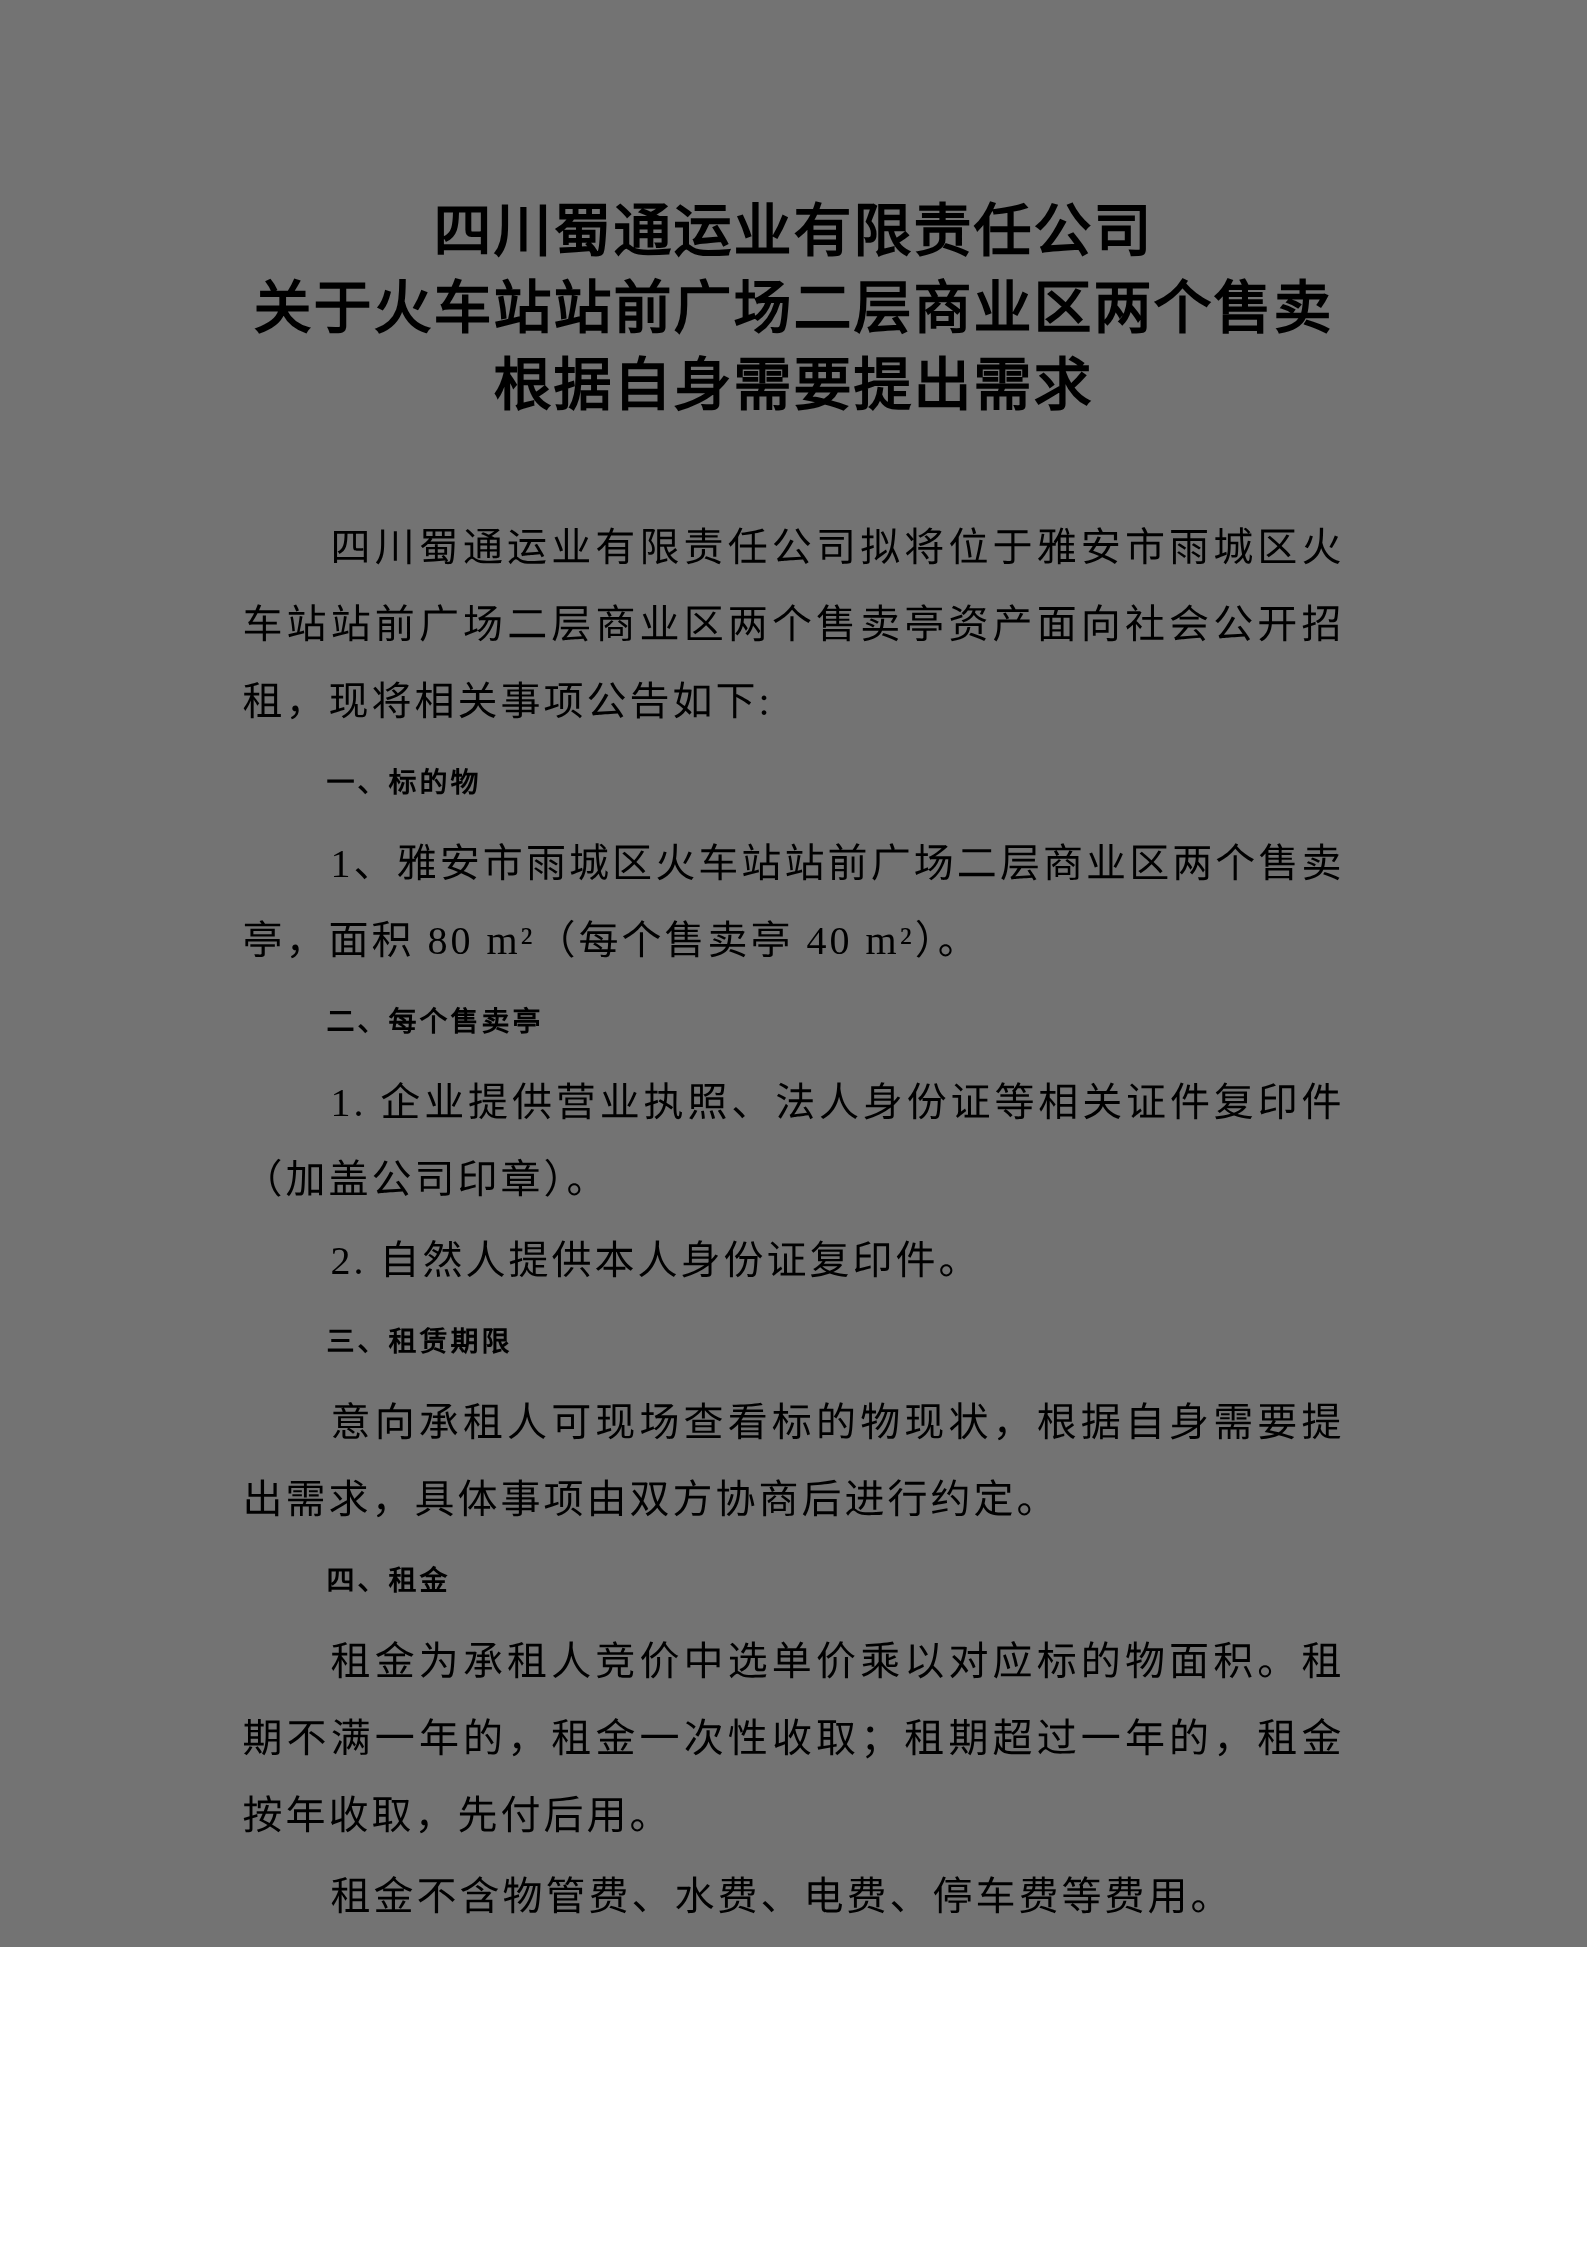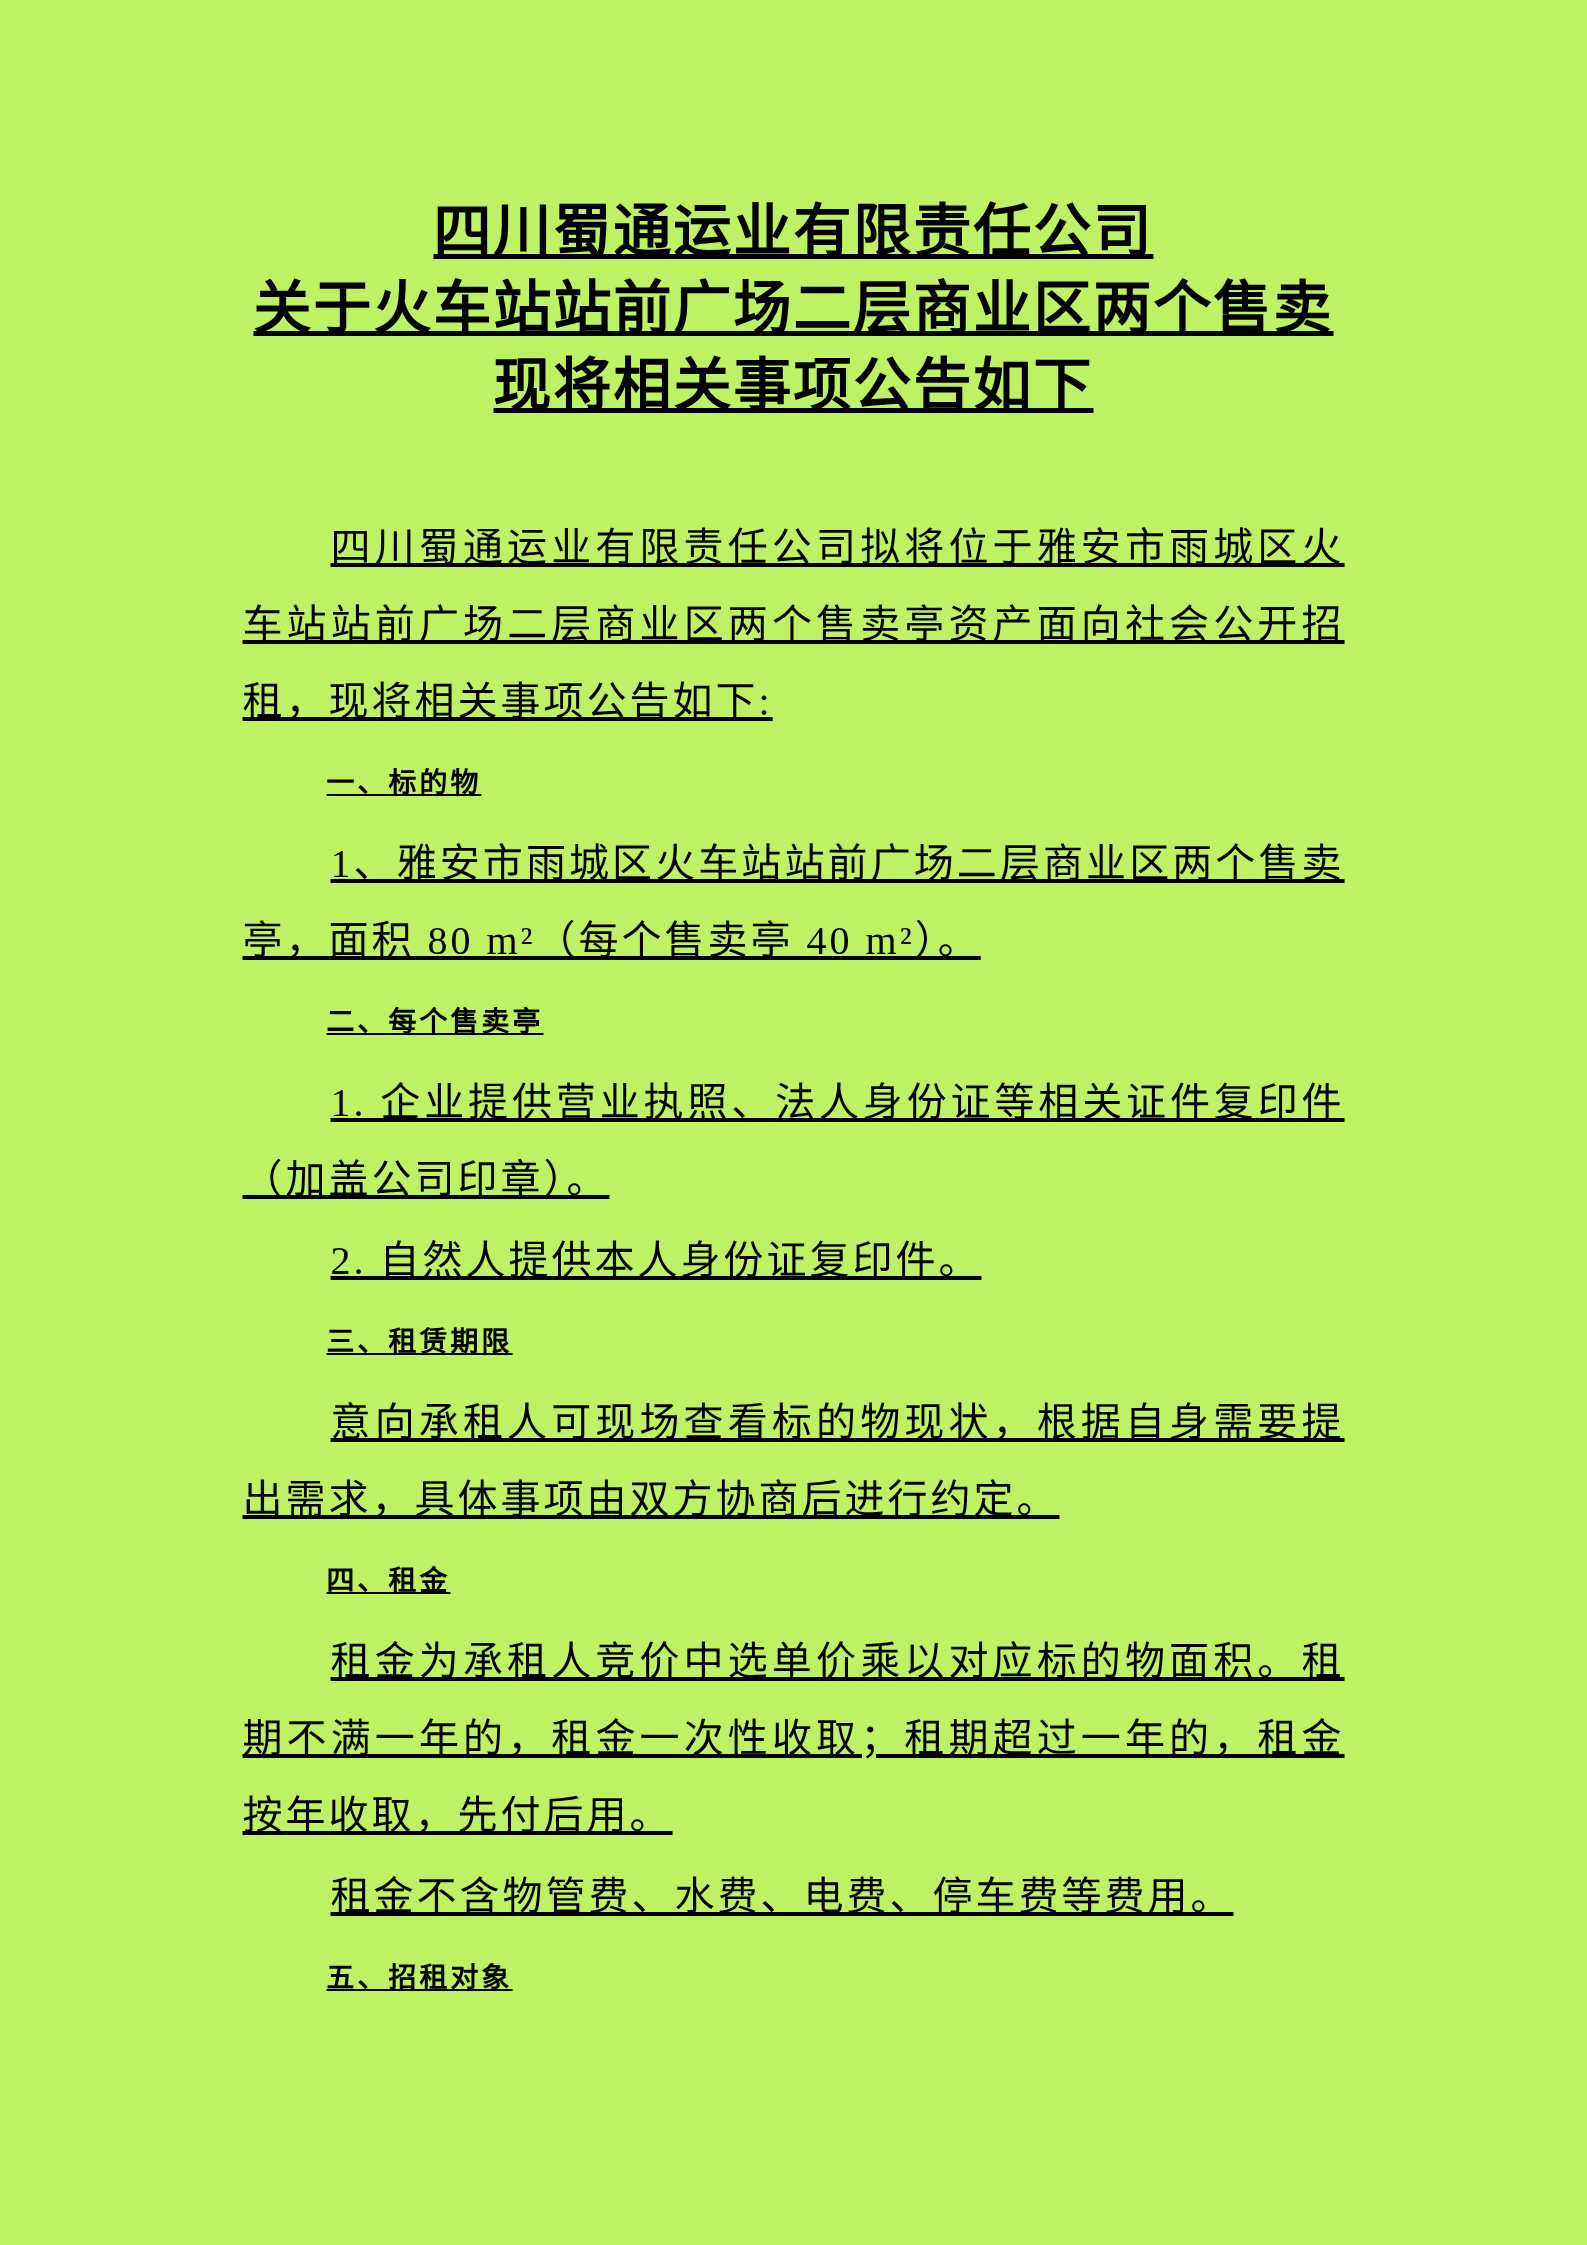--- a/index.html
+++ b/index.html
@@ -3,28 +3,27 @@
 <meta charset="utf-8">
 <style>
   html, body {
     margin: 0;
     padding: 0;
     background: #ffffff;
   }
   .page {
     position: relative;
     width: 1587px;
-    height: 2245px;
-    background: #bef264;
+    height: 1947px;
+    background: #737373;
     color: #000000;
     overflow: hidden;
     box-sizing: border-box;
     padding-top: 193px;
     font-family: "Liberation Serif", "DejaVu Serif", serif;
-    text-decoration: underline;
   }
   .doc-title {
     margin: 0;
     padding: 0;
     text-align: center;
     font-family: "Liberation Serif", "DejaVu Serif", serif;
     font-weight: bold;
     font-size: 58px;
     line-height: 77px;
     letter-spacing: 2px;
@@ -59,21 +58,21 @@
   }
 </style>
 </head>
 <body>
 
 <div class="page">
 
   <h1 class="doc-title">
     <span class="title-line">四川蜀通运业有限责任公司</span>
     <span class="title-line">关于火车站站前广场二层商业区两个售卖</span>
-    <span class="title-line">现将相关事项公告如下</span>
+    <span class="title-line">根据自身需要提出需求</span>
   </h1>
 
   <div class="doc-body">
     <p class="para">四川蜀通运业有限责任公司拟将位于雅安市雨城区火车站站前广场二层商业区两个售卖亭资产面向社会公开招租，现将相关事项公告如下:</p>
     <h2 class="heading">一、标的物</h2>
     <p class="para">1、雅安市雨城区火车站站前广场二层商业区两个售卖亭，面积 80 m²（每个售卖亭 40 m²）。</p>
     <h2 class="heading">二、每个售卖亭</h2>
     <p class="para">1. 企业提供营业执照、法人身份证等相关证件复印件（加盖公司印章）。</p>
     <p class="para">2. 自然人提供本人身份证复印件。</p>
     <h2 class="heading">三、租赁期限</h2>

